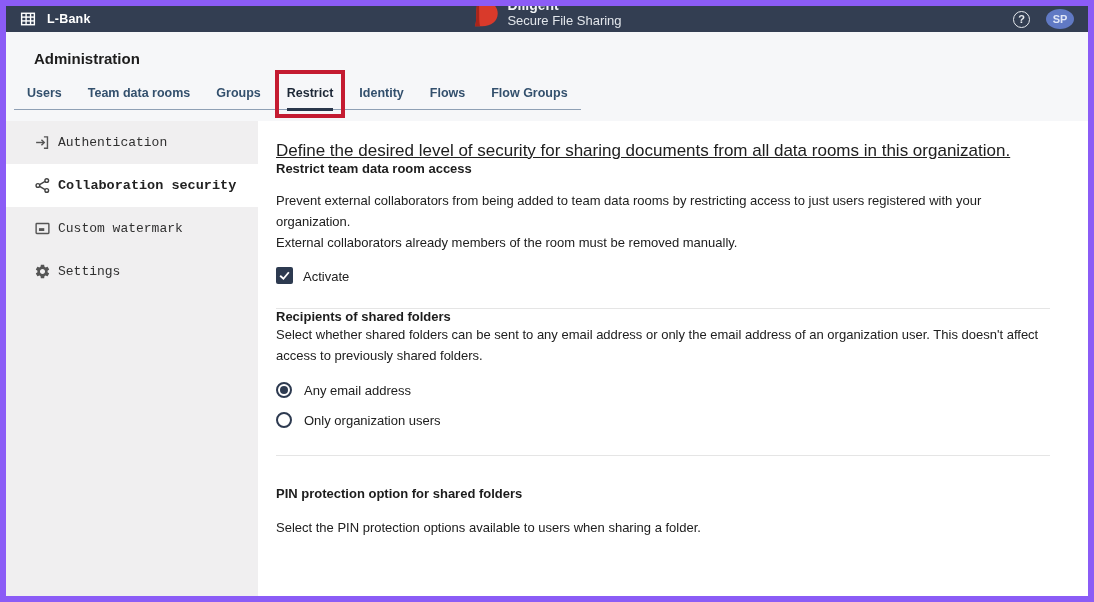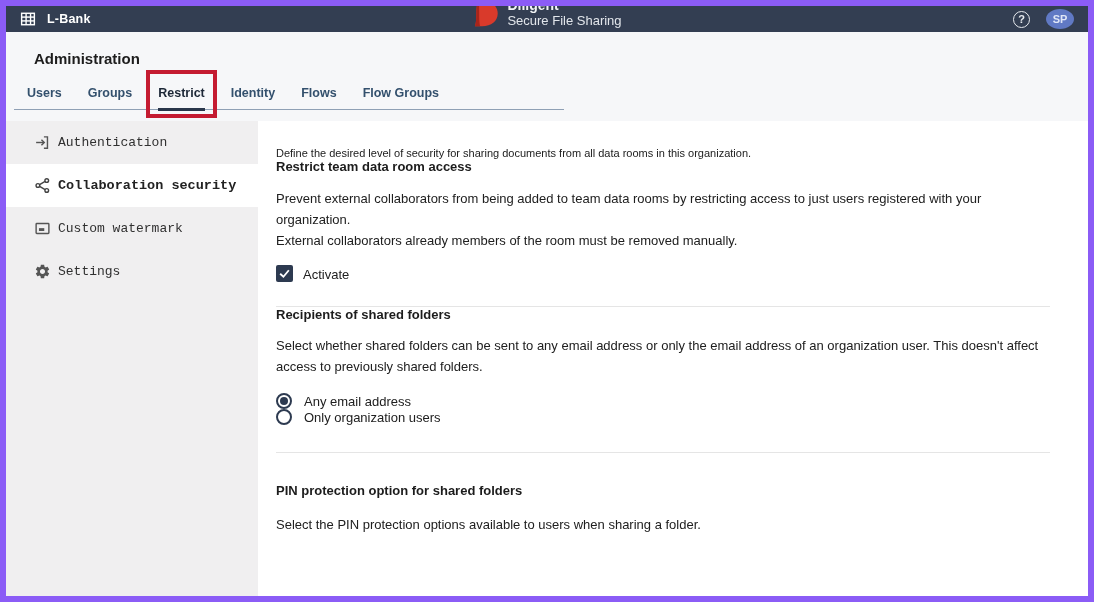--- a/index.html
+++ b/index.html
@@ -62,33 +62,33 @@
   .body-row { display: flex; height: 483px; }
   .sidebar { width: 252px; background: #f0eff0; flex-shrink: 0; }
   .side-item {
     height: 43px; display: flex; align-items: center; gap: 7px;
     padding-left: 28px; font-size: 13px; color: #303030; cursor: pointer; font-family: Liberation Mono, monospace;
   }
   .side-item.selected { background: #fff; font-weight: bold; font-size: 13.5px; color: #222; }
   .side-icon { width: 17px; height: 17px; flex-shrink: 0; display: flex; align-items: center; }
 
   .main { flex: 1; padding: 14px 38px 0 18px; color: #202020; }
-  .intro { font-size: 11px; margin-top: 12px; }
+  .intro { font-size: 17px; margin-top: 6px; text-decoration: underline; }
   .section-heading { font-size: 13px; font-weight: bold; color: #1c1c1c; }
-  .para { font-size: 13px; line-height: 21px; margin-top: 13px; max-width: 795px; }
+  .para { font-size: 13px; line-height: 21px; max-width: 795px; }
   .divider { border: none; border-top: 1px solid #e5e5e5; margin-top: 24px; }
 
   .checkbox-row { display: flex; align-items: flex-end; gap: 10px; margin-top: 14px; cursor: pointer; }
   .checkbox {
     width: 17px; height: 17px; background: #2d3a50; border-radius: 2px;
     display: flex; align-items: center; justify-content: center;
   }
   .checkbox-label, .radio-label { font-size: 13px; color: #202020; }
 
-  .radio-row { display: flex; align-items: center; gap: 12px; cursor: pointer; }
+  .radio-row { display: flex; align-items: center; gap: 12px; margin-top: 14px; cursor: pointer; }
   .radio-row.first { margin-top: 16px; }
   .radio {
     width: 16px; height: 16px; border: 2px solid #2d3a50; border-radius: 50%;
     display: flex; align-items: center; justify-content: center; background: #fff; flex-shrink: 0;
   }
   .radio .dot { width: 8px; height: 8px; border-radius: 50%; background: #2d3a50; display: none; }
   .radio.selected .dot { display: block; }
 </style>
 </head>
 <body>
@@ -125,20 +125,21 @@
     <div class="topbar-right">
       <div class="help-circle">?</div>
       <div class="avatar">SP</div>
     </div>
   </div>
 
   <div class="header">
     <div class="page-title">Administration</div>
     <div class="tabstrip">
       <div class="tab">Users</div>
+      <div class="tab">Team data rooms</div>
       <div class="tab">Groups</div>
       <div class="tab active annotated">
         <span>Restrict</span>
         <span class="annotation-box"></span>
       </div>
       <div class="tab">Identity</div>
       <div class="tab">Flows</div>
       <div class="tab">Flow Groups</div>
     </div>
   </div>

